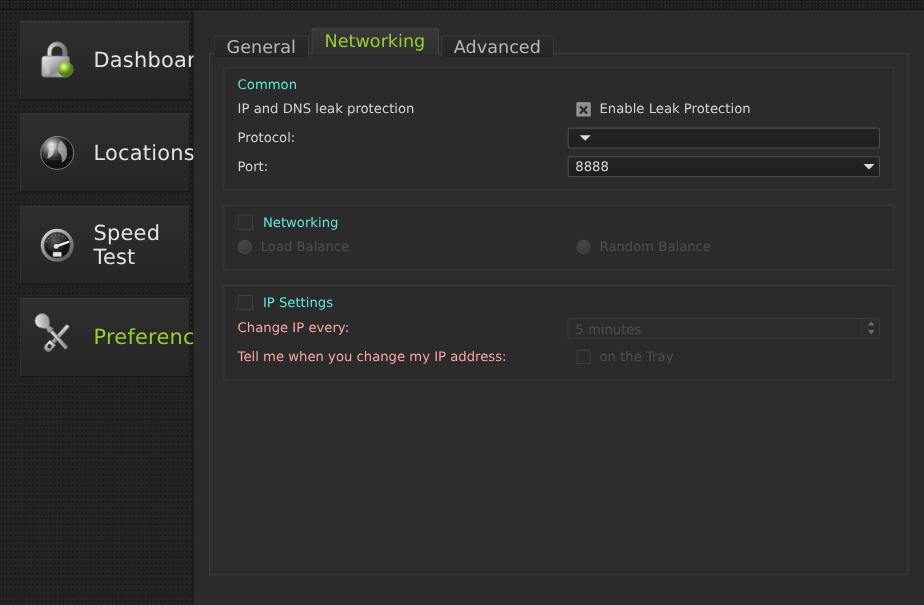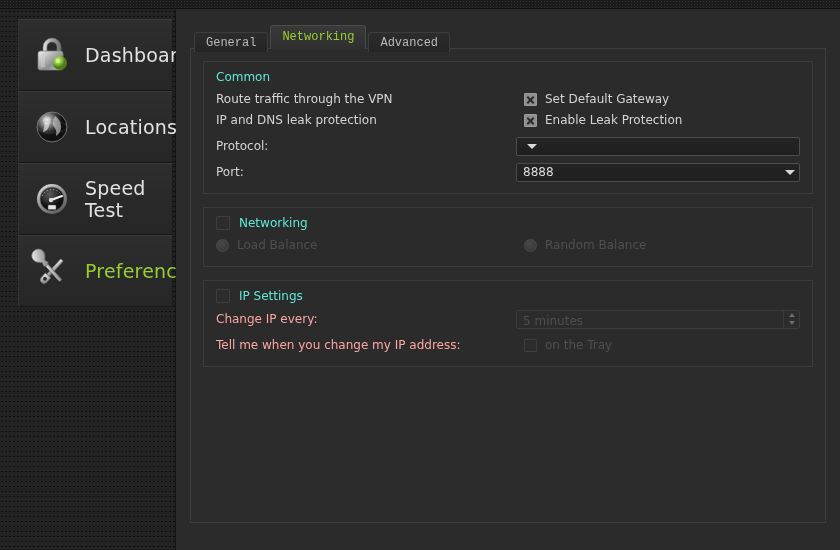--- a/index.html
+++ b/index.html
@@ -80,21 +80,21 @@
     display: flex;
     align-items: center;
     padding-left: 10px;
     box-sizing: border-box;
     background: linear-gradient(180deg, #2e2e2e 0%, #2a2a2a 45%, #262626 100%);
     border-top: 1px solid #3a3a3a;
     border-left: 1px solid #333333;
     border-right: 1px solid #1b1b1b;
     border-bottom: 1px solid #171717;
   }
-  .nav-item + .nav-item { margin-top: 0; }
+  .nav-item + .nav-item { margin-top: 12px; }
 
   .nav-label {
     font-size: 19px;
     color: #e2e2e2;
     letter-spacing: 0.2px;
     margin-left: 10px;
     font-family: "DejaVu Sans", "Liberation Sans", sans-serif;
   }
   .nav-item.active .nav-label { color: #9acd32; }
 
@@ -126,31 +126,30 @@
     align-items: flex-end;
     height: 24px;
     position: relative;
     margin-left: 4px;
     z-index: 3;
   }
   .tab {
     height: 20px;
     line-height: 20px;
     padding: 0 11px;
-    font-size: 12px;
+    font-size: 16px;
     color: #b9b9b9;
     background: linear-gradient(180deg, #2c2c2c 0%, #252525 100%);
     border: 1px solid #3d3d3d;
     border-bottom: none;
     border-radius: 3px 3px 0 0;
     margin-right: 2px;
     box-sizing: border-box;
     position: relative;
     top: 3px;
-    font-family: Liberation Mono, monospace;
   }
   .tab.selected {
     height: 24px;
     line-height: 23px;
     top: 0;
     color: #9acd32;
     background: linear-gradient(180deg, #3a3a3a 0%, #333333 60%, #2f2f2f 100%);
     border-color: #4a4a4a;
     z-index: 4;
   }
@@ -430,27 +429,20 @@
         <div class="tab">General</div>
         <div class="tab selected">Networking</div>
         <div class="tab">Advanced</div>
       </div>
 
       <div id="tabpanel">
 
         <div class="group">
           <div class="group-title">Common</div>
 
-          <div class="row">
-            <div class="lbl">Route traffic through the VPN</div>
-            <div class="right-col pad-left-gw">
-              <span class="cb checked"></span>
-              <span class="cb-label">Set Default Gateway</span>
-            </div>
-          </div>
 
           <div class="row">
             <div class="lbl">IP and DNS leak protection</div>
             <div class="right-col pad-left-gw">
               <span class="cb checked"></span>
               <span class="cb-label">Enable Leak Protection</span>
             </div>
           </div>
 
           <div class="row spaced">

